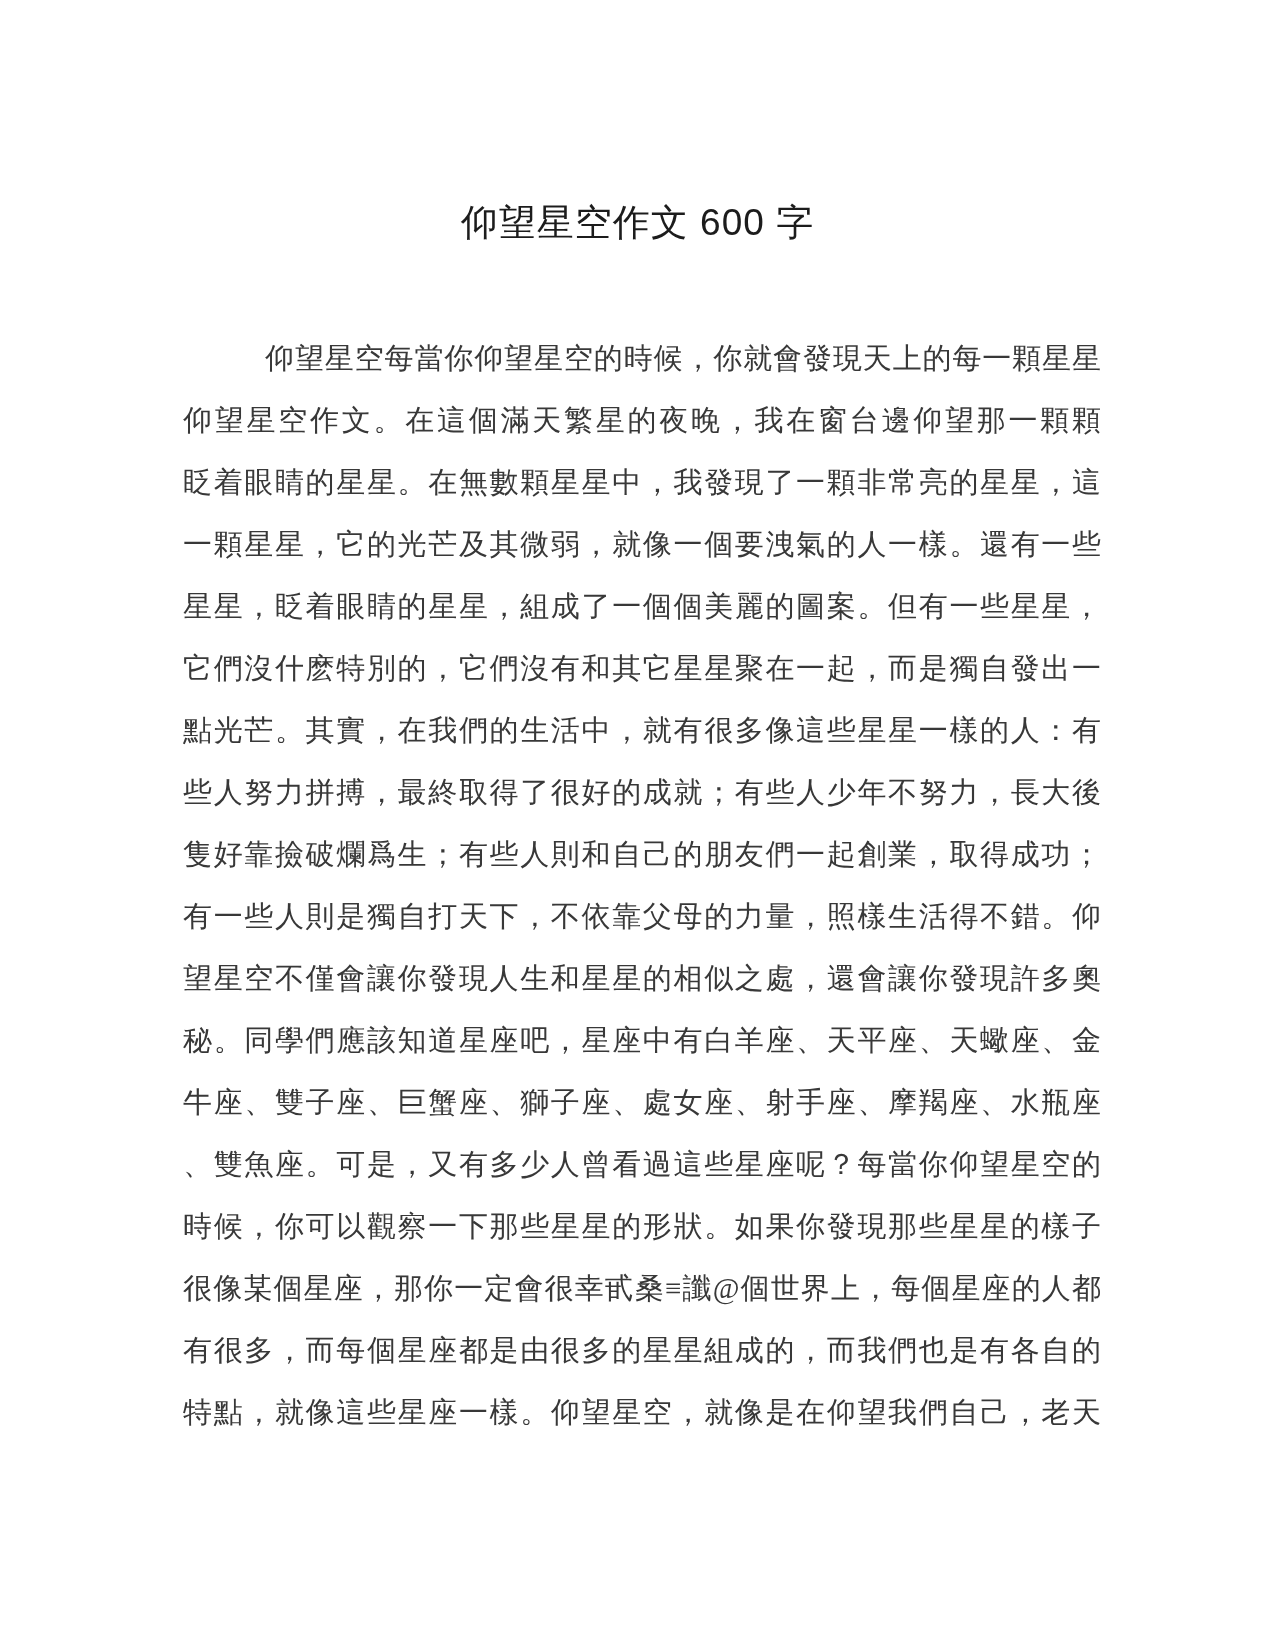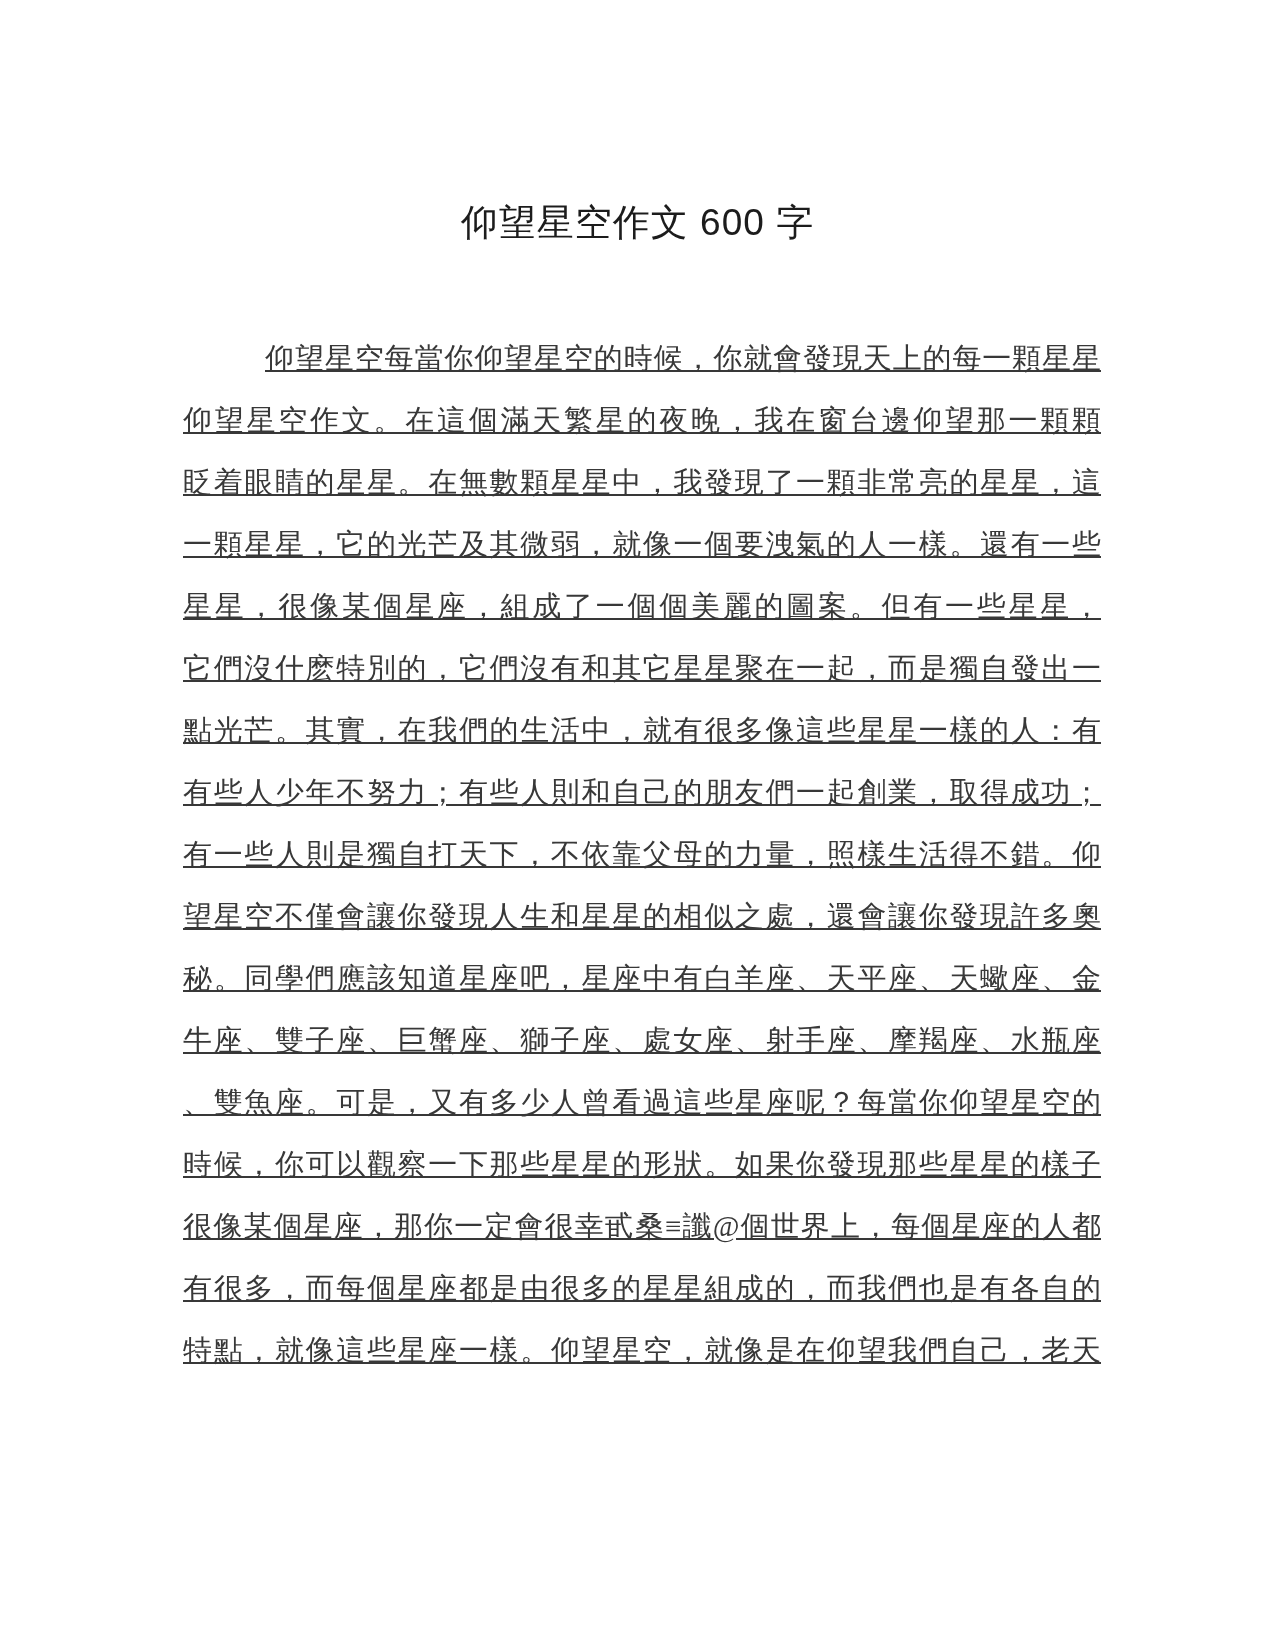--- a/index.html
+++ b/index.html
@@ -29,21 +29,20 @@
     letter-spacing: 1px;
   }
   .essay-body {
     position: absolute;
     top: 327px;
     left: 183px;
     width: 918px;
     color: #383838;
     font-size: 29px;
     font-weight: 300;
-    text-decoration: underline;
   }
   .text-line {
     height: 62px;
     line-height: 62px;
     white-space: nowrap;
     text-align: justify;
     text-align-last: justify;
     letter-spacing: 0;
   }
   .text-line.first-line {
@@ -53,24 +52,25 @@
 </head>
 <body>
 
 <div class="page">
   <h1 class="doc-title">仰望星空作文 600 字</h1>
   <div class="essay-body" id="essay-body">
       <div class="text-line first-line">仰望星空每當你仰望星空的時候，你就會發現天上的每一顆星星</div>
       <div class="text-line">仰望星空作文。在這個滿天繁星的夜晚，我在窗台邊仰望那一顆顆</div>
       <div class="text-line">眨着眼睛的星星。在無數顆星星中，我發現了一顆非常亮的星星，這</div>
       <div class="text-line">一顆星星，它的光芒及其微弱，就像一個要洩氣的人一樣。還有一些</div>
-      <div class="text-line">星星，很像某個星座，組成了一個個美麗的圖案。但有一些星星，</div>
+      <div class="text-line">星星，眨着眼睛的星星，組成了一個個美麗的圖案。但有一些星星，</div>
       <div class="text-line">它們沒什麽特別的，它們沒有和其它星星聚在一起，而是獨自發出一</div>
       <div class="text-line">點光芒。其實，在我們的生活中，就有很多像這些星星一樣的人：有</div>
-      <div class="text-line">有些人少年不努力；有些人則和自己的朋友們一起創業，取得成功；</div>
+      <div class="text-line">些人努力拼搏，最終取得了很好的成就；有些人少年不努力，長大後</div>
+      <div class="text-line">隻好靠撿破爛爲生；有些人則和自己的朋友們一起創業，取得成功；</div>
       <div class="text-line">有一些人則是獨自打天下，不依靠父母的力量，照樣生活得不錯。仰</div>
       <div class="text-line">望星空不僅會讓你發現人生和星星的相似之處，還會讓你發現許多奧</div>
       <div class="text-line">秘。同學們應該知道星座吧，星座中有白羊座、天平座、天蠍座、金</div>
       <div class="text-line">牛座、雙子座、巨蟹座、獅子座、處女座、射手座、摩羯座、水瓶座</div>
       <div class="text-line">、雙魚座。可是，又有多少人曾看過這些星座呢？每當你仰望星空的</div>
       <div class="text-line">時候，你可以觀察一下那些星星的形狀。如果你發現那些星星的樣子</div>
       <div class="text-line">很像某個星座，那你一定會很幸甙桑≡讖@個世界上，每個星座的人都</div>
       <div class="text-line">有很多，而每個星座都是由很多的星星組成的，而我們也是有各自的</div>
       <div class="text-line">特點，就像這些星座一樣。仰望星空，就像是在仰望我們自己，老天</div>
     </div>

